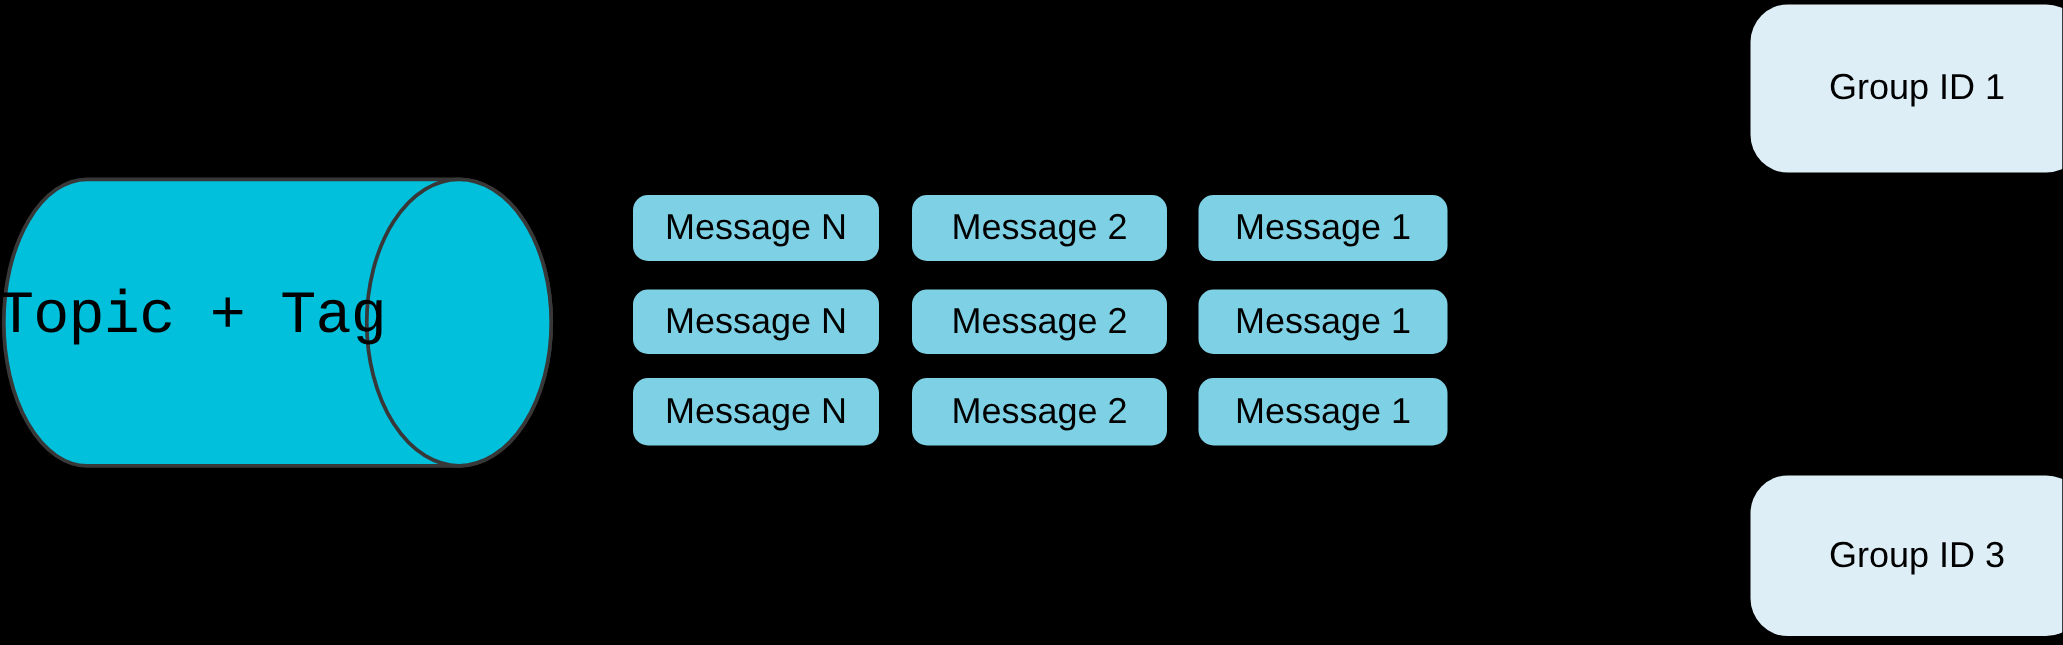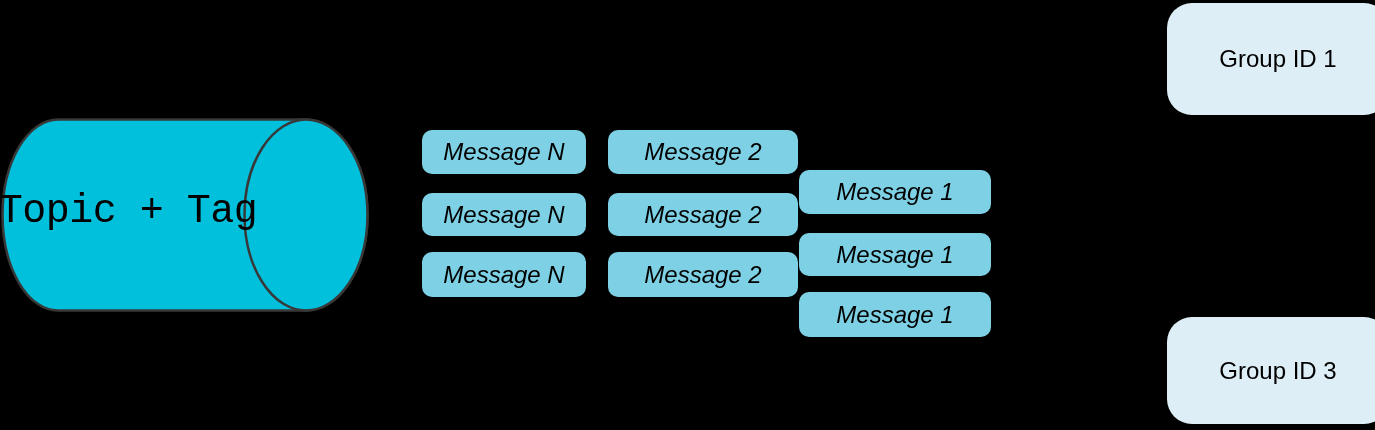--- a/index.html
+++ b/index.html
@@ -45,25 +45,24 @@
   .msg {
     position: absolute;
     background: #7ed1e5;
     border-radius: 10px;
     display: flex;
     align-items: center;
     justify-content: center;
     font-size: 24px;
     color: #000000;
     white-space: nowrap;
-    font-style: italic;
   }
   .c0 { left: 422px; width: 164px; }
-  .c1 { left: 608px; width: 190px; text-align: center; }
-  .c2 { left: 799px; width: 192px; margin-top: 40px; }
+  .c1 { left: 608px; width: 170px; text-align: center; }
+  .c2 { left: 799px; width: 166px; }
   .r0 { top: 130px; height: 44px; }
   .r1 { top: 193px; height: 43px; }
   .r2 { top: 252px; height: 45px; }
 
   
   .group {
     position: absolute;
     left: 1167px;
     width: 222px;
     background: #ddeef6;

